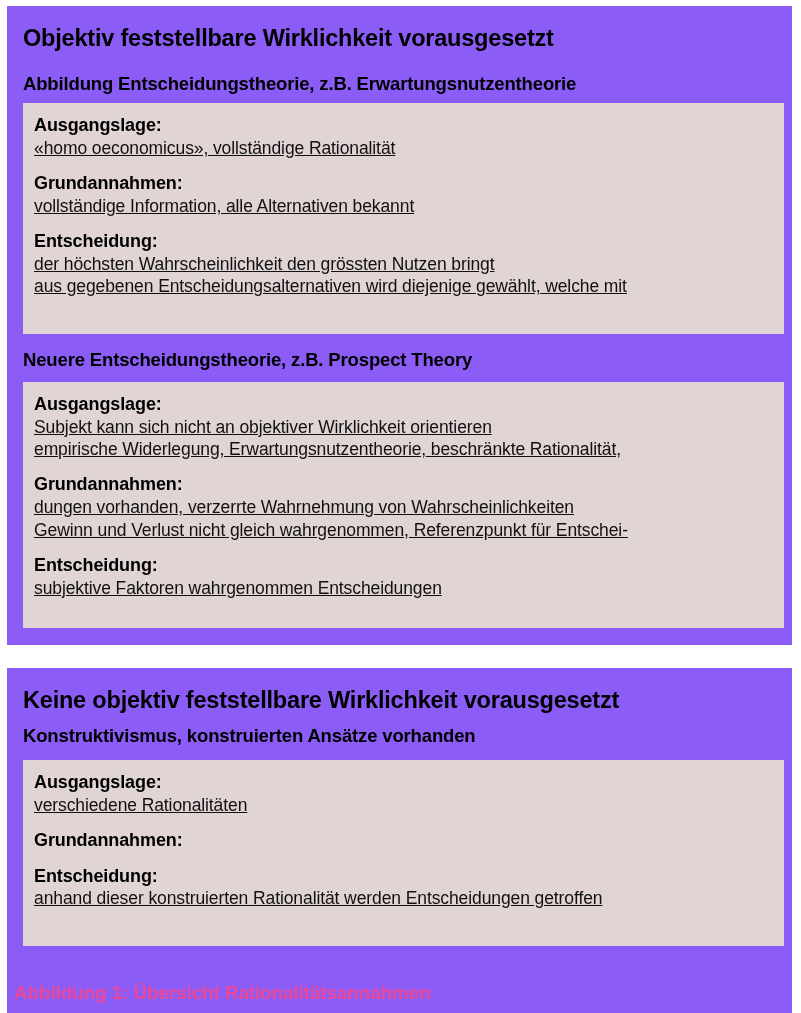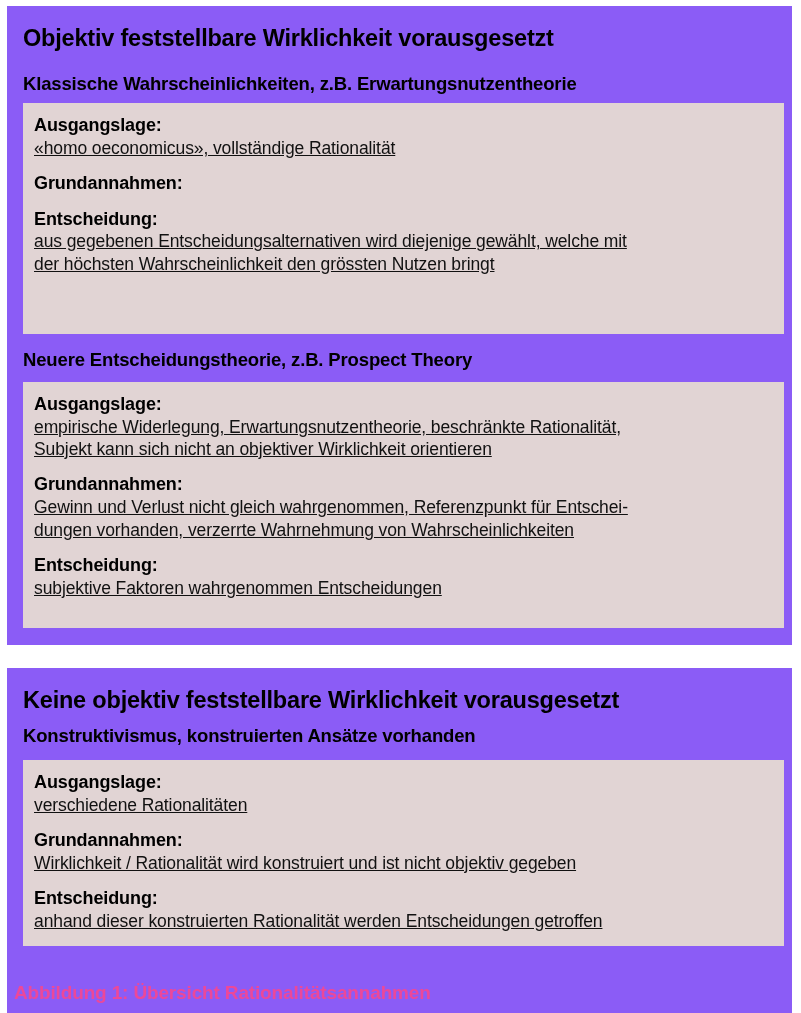--- a/index.html
+++ b/index.html
@@ -109,61 +109,64 @@
 </style>
 </head>
 <body>
 
 <div class="figure">
 
   <div class="panel panel--primary">
 
     <div class="panel-title" style="top: 20px;">Objektiv feststellbare Wirklichkeit vorausgesetzt</div>
 
-    <div class="panel-subtitle" style="top: 68px;">Klassische Wahrscheinlichkeiten, z.B. Erwartungsnutzentheorie</div>
+    <div class="panel-subtitle" style="top: 68px;">Abbildung Entscheidungstheorie, z.B. Erwartungsnutzentheorie</div>
 
     <div class="box" style="top: 97px; height: 231px;">
 
       <div class="entry">
         <div class="entry-label">Ausgangslage:</div>
         <div class="entry-text">
           <span>«homo oeconomicus», vollständige Rationalität</span>
         </div>
       </div>
 
       <div class="entry">
         <div class="entry-label">Grundannahmen:</div>
+        <div class="entry-text">
+          <span>vollständige Information, alle Alternativen bekannt</span>
+        </div>
       </div>
 
       <div class="entry">
         <div class="entry-label">Entscheidung:</div>
         <div class="entry-text">
+          <span>der höchsten Wahrscheinlichkeit den grössten Nutzen bringt</span>
           <span>aus gegebenen Entscheidungsalternativen wird diejenige gewählt, welche mit</span>
-          <span>der höchsten Wahrscheinlichkeit den grössten Nutzen bringt</span>
         </div>
       </div>
     </div>
 
     <div class="panel-subtitle" style="top: 344px;">Neuere Entscheidungstheorie, z.B. Prospect Theory</div>
 
     <div class="box" style="top: 376px; height: 246px;">
 
       <div class="entry">
         <div class="entry-label">Ausgangslage:</div>
         <div class="entry-text">
+          <span>Subjekt kann sich nicht an objektiver Wirklichkeit orientieren</span>
           <span>empirische Widerlegung, Erwartungsnutzentheorie, beschränkte Rationalität,</span>
-          <span>Subjekt kann sich nicht an objektiver Wirklichkeit orientieren</span>
         </div>
       </div>
 
       <div class="entry">
         <div class="entry-label">Grundannahmen:</div>
         <div class="entry-text">
+          <span>dungen vorhanden, verzerrte Wahrnehmung von Wahrscheinlichkeiten</span>
           <span>Gewinn und Verlust nicht gleich wahrgenommen, Referenzpunkt für Entschei-</span>
-          <span>dungen vorhanden, verzerrte Wahrnehmung von Wahrscheinlichkeiten</span>
         </div>
       </div>
 
       <div class="entry">
         <div class="entry-label">Entscheidung:</div>
         <div class="entry-text">
           <span>subjektive Faktoren wahrgenommen Entscheidungen</span>
         </div>
       </div>
     </div>
@@ -179,23 +182,20 @@
 
       <div class="entry">
         <div class="entry-label">Ausgangslage:</div>
         <div class="entry-text">
           <span>verschiedene Rationalitäten</span>
         </div>
       </div>
 
       <div class="entry">
         <div class="entry-label">Grundannahmen:</div>
-        <div class="entry-text">
-          <span>Wirklichkeit / Rationalität wird konstruiert und ist nicht objektiv gegeben</span>
-        </div>
       </div>
 
       <div class="entry">
         <div class="entry-label">Entscheidung:</div>
         <div class="entry-text">
           <span>anhand dieser konstruierten Rationalität werden Entscheidungen getroffen</span>
         </div>
       </div>
     </div>
   </div>

